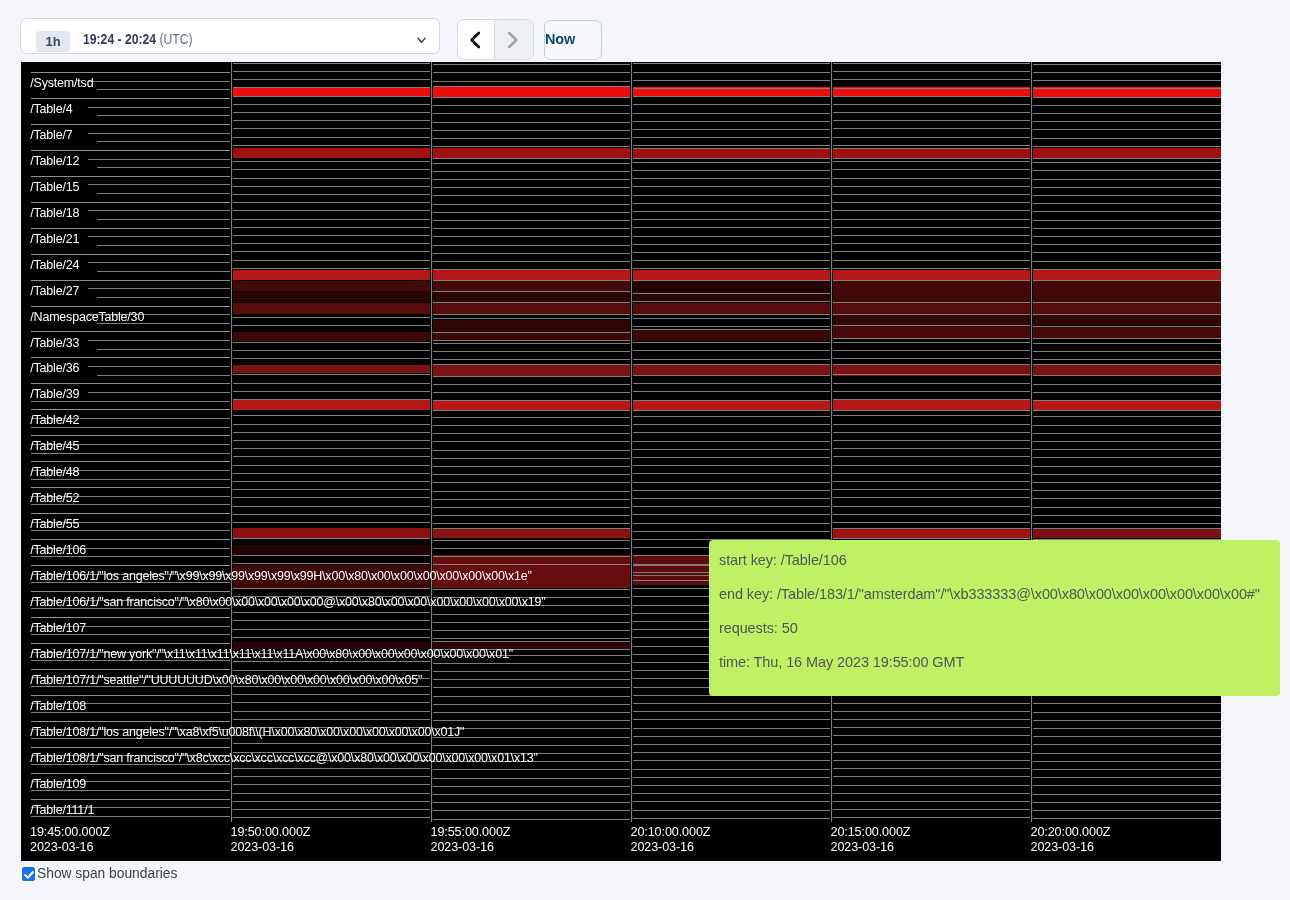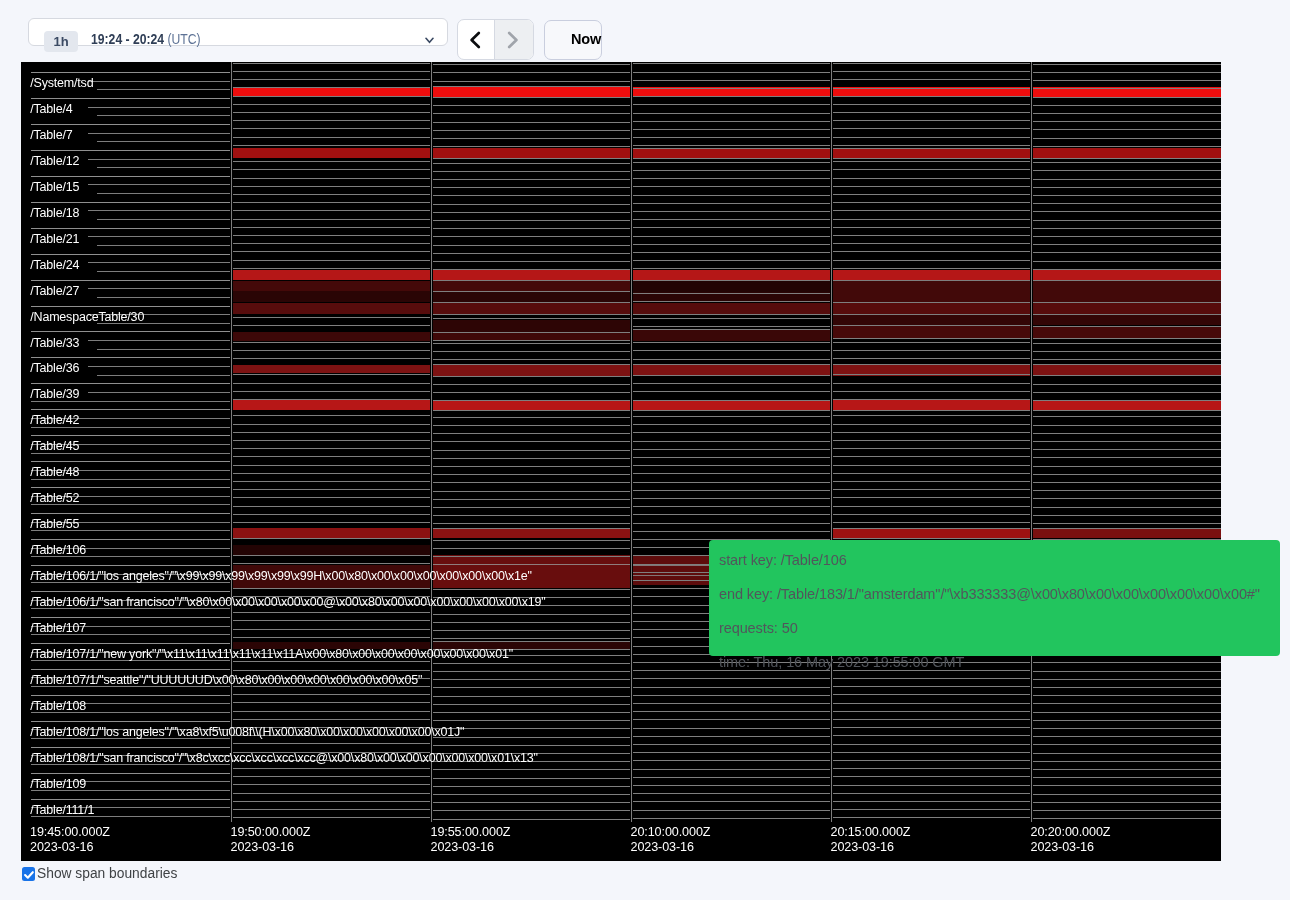--- a/index.html
+++ b/index.html
@@ -1,27 +1,27 @@
 <!DOCTYPE html>
 <html><head>
 <meta charset="utf-8">
 <style>
 * { margin:0; padding:0; box-sizing:border-box; }
 html,body { width:1290px; height:900px; background:#f4f6fb; font-family:"Liberation Sans", sans-serif; overflow:hidden; }
 .toolbar { position:absolute; left:0; top:0; width:100%; }
-.select { position:absolute; left:28px; top:18px; width:420px; height:28px; background:#fff; border:1px solid #d6d9e0; border-radius:6px; }
+.select { position:absolute; left:20px; top:18px; width:420px; height:36px; background:#fff; border:1px solid #d6d9e0; border-radius:6px; }
 .pill { position:absolute; left:15px; top:11.5px; width:34px; height:21px; background:#e3e7ee; border-radius:4px; font-size:13px; font-weight:bold; color:#3b4a63; text-align:center; line-height:21px; }
 .seltime { position:absolute; left:62px; top:0; height:42px; line-height:40px; font-size:14px; font-weight:bold; color:#2f3e56; transform:scaleX(0.87); transform-origin:0 50%; }
 .seltime .utc { font-weight:normal; color:#5d7295; }
 .selchev { position:absolute; right:13px; top:17.5px; }
 .arrowgrp { position:absolute; left:457px; top:19px; width:77px; height:41px; background:#fff; border:1px solid #d5d9e2; border-radius:7px; overflow:hidden; }
 .arrowgrp .cellr { position:absolute; right:0; top:0; width:39px; height:100%; background:#edeff2; border-left:1px solid #d5d9e2; }
 .arrowgrp svg { position:absolute; top:11px; }
-.nowbtn { position:absolute; left:544px; top:19.5px; width:58px; height:40px; background:#f7f8fb; border:1px solid #c9cede; border-radius:7px; font-size:14.5px; font-weight:bold; color:#000000; text-align:right; line-height:37px; letter-spacing:-0.2px; }
-.tooltip { position:absolute; left:708.5px; top:539.5px; transform:translateZ(0); width:571px; height:116px; background:#22c55e; border-radius:4px; font-size:14.5px; color:#52565c; letter-spacing:-0.1px; }
+.nowbtn { position:absolute; left:544px; top:19.5px; width:58px; height:40px; background:#f7f8fb; border:1px solid #c9cede; border-radius:7px; font-size:14.5px; font-weight:bold; color:#0c4a6e; text-align:left; line-height:37px; letter-spacing:-0.2px; }
+.tooltip { position:absolute; left:708.5px; top:539.5px; transform:translateZ(0); width:571px; height:156px; background:#bef264; border-radius:4px; font-size:14.5px; color:#52565c; letter-spacing:-0.1px; }
 .tooltip div { position:absolute; left:10.5px; }
 .cbrow { position:absolute; left:21.5px; top:866.5px; height:15px; }
 .cbox { position:absolute; left:0; top:0.5px; width:13.5px; height:13.5px; background:#1873e8; border-radius:2.5px; }
 .cblab { position:absolute; left:15.5px; top:-0.5px; transform:translateZ(0); font-size:13.8px; color:#3f4245; white-space:pre; }
 </style>
 </head>
 <body>
 <div class="toolbar">
   <div class="select">
     <span class="pill">1h</span>

